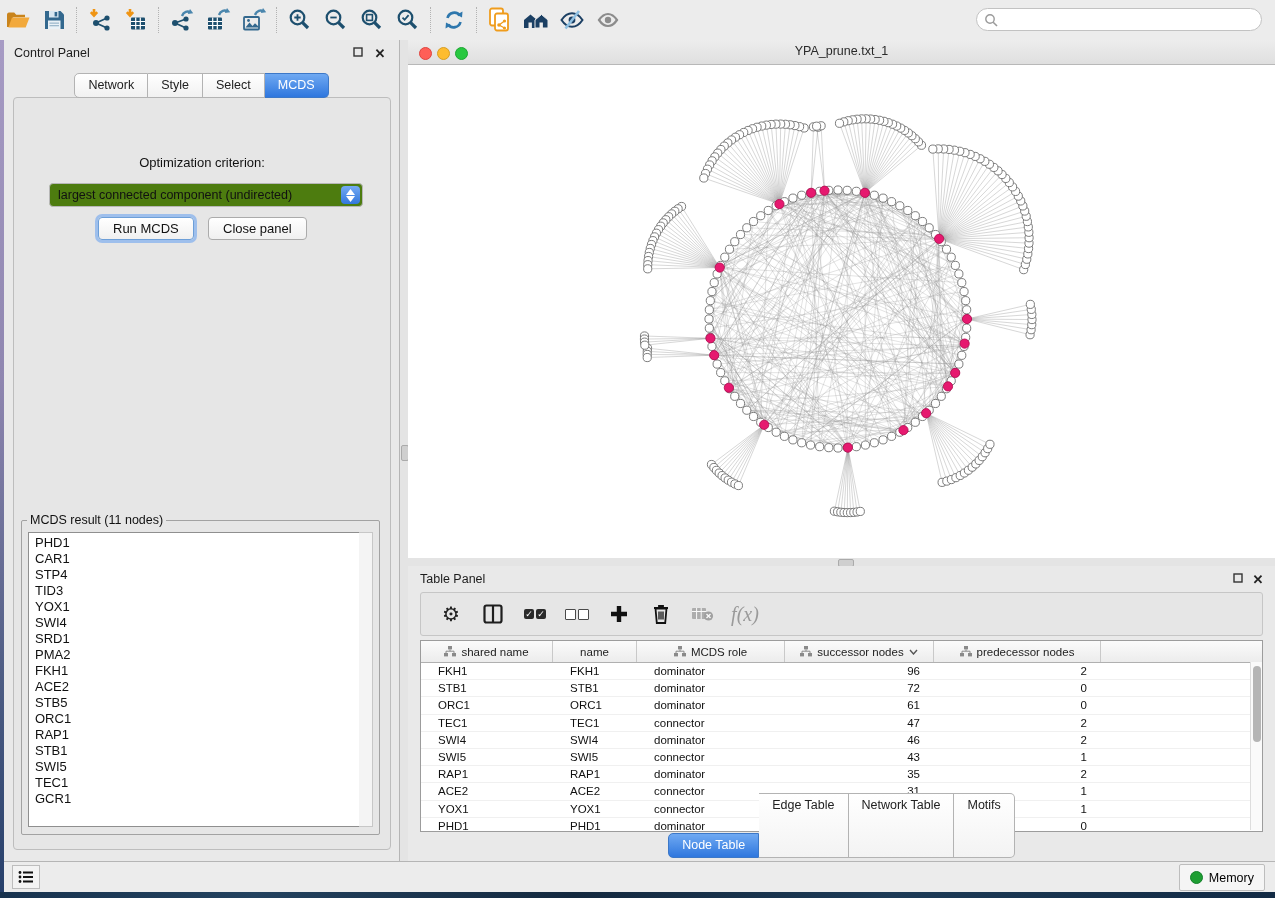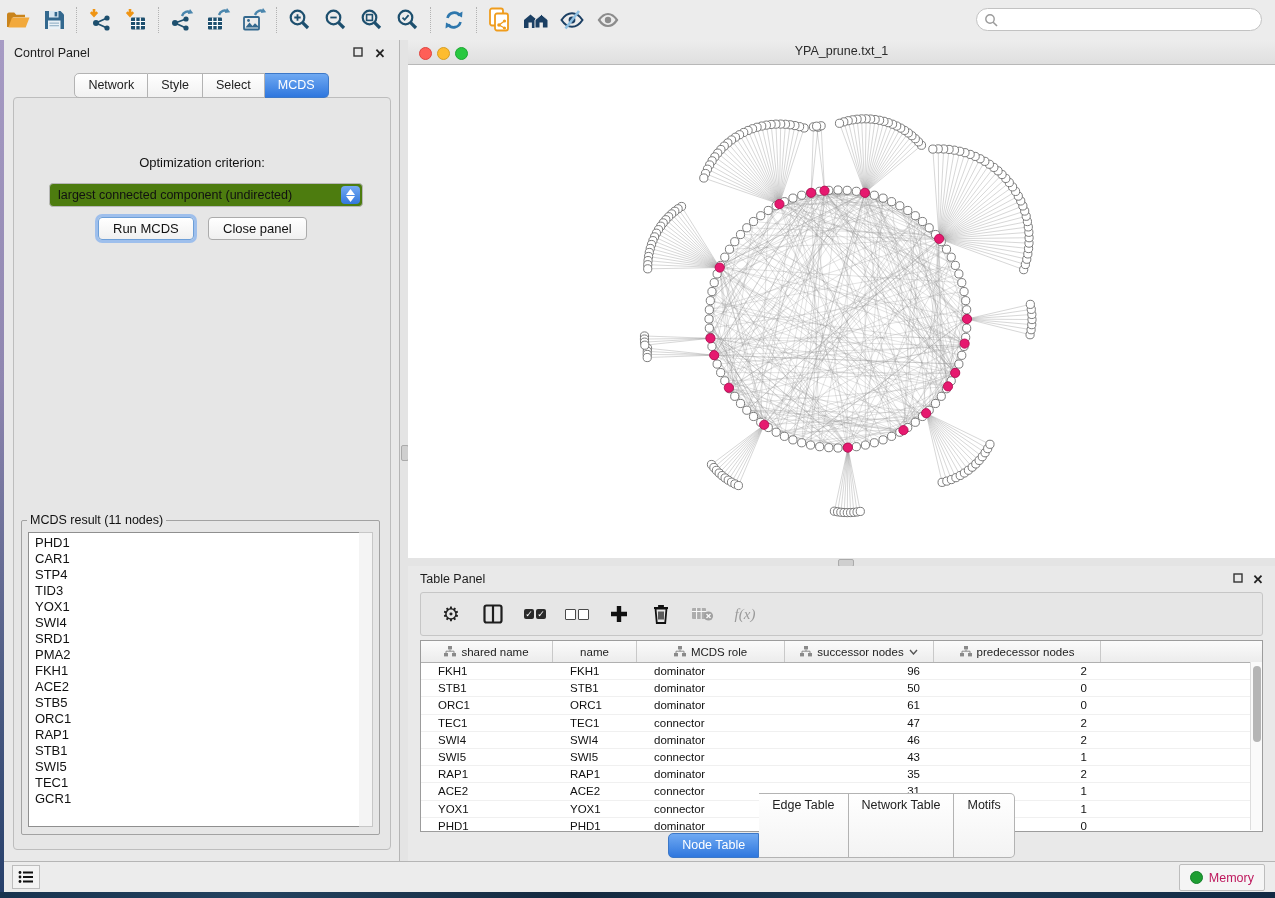--- a/index.html
+++ b/index.html
@@ -84,21 +84,21 @@
   .net-title{position:absolute;left:0;right:0;top:4px;text-align:center;font-size:12.5px;color:#2a2a2a;}
   #netsvg{position:absolute;left:0;top:24px;}
 
   
   .table-panel{position:absolute;left:408px;right:0;top:566px;height:296px;background:#e9e9e9;}
   .tp-toolbar{position:absolute;left:12px;right:12px;top:26px;height:44px;background:#e6e6e6;
     border:1px solid #c6c6c6;border-radius:3px;display:flex;align-items:center;gap:14px;padding-left:16px;box-sizing:border-box;}
   .tpbtn{border:none;background:transparent;width:28px;height:30px;display:flex;align-items:center;
     justify-content:center;padding:0;}
   .gear-glyph{font-size:20px;color:#222;line-height:20px;}
-  .fx{font-family:"Liberation Serif",serif;font-style:italic;font-size:15px;color:#9a9a9a;}
+  .fx{font-family:"Liberation Serif",serif;font-style:italic;font-size:20px;color:#9a9a9a;}
   .chkpair{display:flex;gap:2px;}
   .chk{width:10px;height:10px;background:#2b2b2b;border-radius:2px;color:#fff;font-size:9px;
     line-height:10px;text-align:center;}
   .unchk{width:9px;height:9px;background:#fff;border:1.6px solid #4a4a4a;border-radius:1px;}
   .tp-table{position:absolute;left:12px;right:12px;top:74px;height:192px;background:#fff;
     border:1px solid #9c9c9c;box-sizing:border-box;overflow:hidden;}
   .thead{display:flex;height:21px;background:linear-gradient(#fbfbfb,#ececec);border-bottom:1px solid #b0b0b0;}
   .th{display:flex;align-items:center;justify-content:center;gap:5px;font-size:11.5px;color:#222;
     border-right:1px solid #c9c9c9;box-sizing:border-box;}
   .th:last-child{border-right:none;}
@@ -115,21 +115,21 @@
   .tptab:last-child{border-radius:0 5px 5px 0;}
   .tptab.sel{background:linear-gradient(#6fa9f2,#2f77de);color:#fff;border-color:#3c78c8;}
 
   
   .status-bar{position:absolute;left:4px;right:0;bottom:6px;height:30px;background:#ececec;
     border-top:1px solid #b5b5b5;}
   .sb-list{position:absolute;left:8px;top:3px;width:28px;height:24px;background:#f3f3f3;
     border:1px solid #bdbdbd;display:flex;align-items:center;justify-content:center;padding:0;}
   .sb-memory{position:absolute;right:10px;top:2px;height:27px;background:#f5f5f5;
     border:1px solid #bdbdbd;border-radius:2px;display:flex;align-items:center;gap:6px;padding:0 10px;
-    font-size:12.5px;color:#be185d;font-family:"Liberation Sans",sans-serif;}
+    font-size:12.5px;color:#000000;font-family:"Liberation Sans",sans-serif;}
   .memdot{width:11px;height:11px;border-radius:50%;background:#1e9e33;border:1px solid #14802a;}
 </style>
 </head>
 <body>
 
 <div id="app">
 
   <div class="toolbar">
     <button class="tbtn">
       <svg width="26" height="24" viewBox="0 0 26 24">
@@ -1217,21 +1217,21 @@
           <div class="td" style="width: 132px; padding: 0px 0px 0px 17px;">FKH1</div>
           <div class="td" style="width: 84px; padding: 0px 0px 0px 17px;">FKH1</div>
           <div class="td" style="width: 148px; padding: 0px 0px 0px 17px;">dominator</div>
           <div class="td num" style="width: 149px; padding: 0px 14px 0px 0px;">96</div>
           <div class="td num" style="width: 167px; padding: 0px 14px 0px 0px;">2</div>
         </div>
         <div class="tr">
           <div class="td" style="width: 132px; padding: 0px 0px 0px 17px;">STB1</div>
           <div class="td" style="width: 84px; padding: 0px 0px 0px 17px;">STB1</div>
           <div class="td" style="width: 148px; padding: 0px 0px 0px 17px;">dominator</div>
-          <div class="td num" style="width: 149px; padding: 0px 14px 0px 0px;">50</div>
+          <div class="td num" style="width: 149px; padding: 0px 14px 0px 0px;">72</div>
           <div class="td num" style="width: 167px; padding: 0px 14px 0px 0px;">0</div>
         </div>
         <div class="tr">
           <div class="td" style="width: 132px; padding: 0px 0px 0px 17px;">ORC1</div>
           <div class="td" style="width: 84px; padding: 0px 0px 0px 17px;">ORC1</div>
           <div class="td" style="width: 148px; padding: 0px 0px 0px 17px;">dominator</div>
           <div class="td num" style="width: 149px; padding: 0px 14px 0px 0px;">61</div>
           <div class="td num" style="width: 167px; padding: 0px 14px 0px 0px;">0</div>
         </div>
         <div class="tr">

